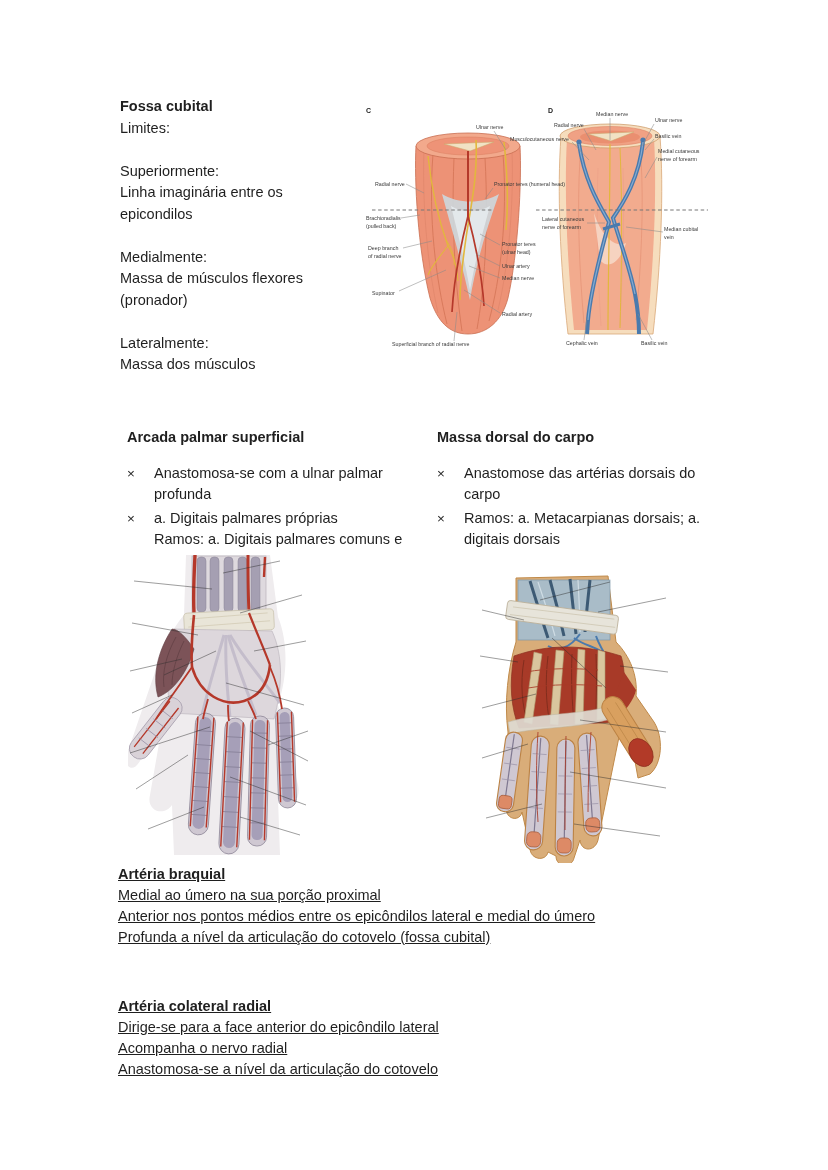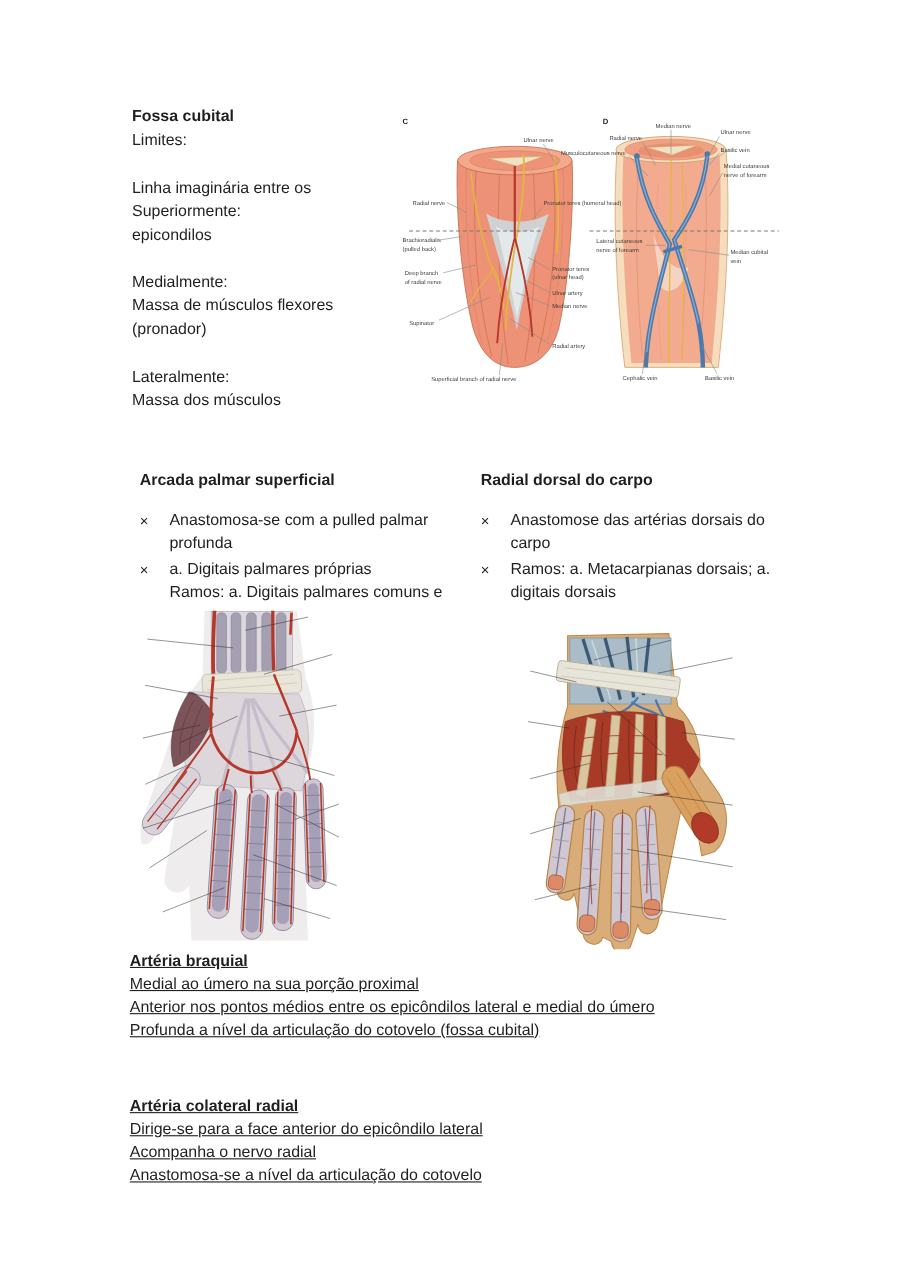--- a/index.html
+++ b/index.html
@@ -43,22 +43,22 @@
 </style>
 </head>
 <body>
 
 <div class="page">
 
   <section class="abs fossa">
     <div class="title nowrap">Fossa cubital</div>
     <div class="nowrap">Limites:</div>
     <div class="group">
+      <div class="nowrap">Superiormente:</div>
       <div class="nowrap">Linha imaginária entre os</div>
-      <div class="nowrap">Superiormente:</div>
       <div class="nowrap">epicondilos</div>
     </div>
     <div class="group">
       <div class="nowrap">Medialmente:</div>
       <div class="nowrap">Massa de músculos flexores</div>
       <div class="nowrap">(pronador)</div>
     </div>
     <div class="group">
       <div class="nowrap">Lateralmente:</div>
       <div class="nowrap">Massa dos músculos</div>
@@ -187,35 +187,35 @@
       <text class="flabel" x="283" y="247">Basilic vein</text>
       <path class="leader" d="M294,242 L280,216"></path>
     </g>
   </svg>
 
   <section class="abs arcada colA">
     <div class="title nowrap">Arcada palmar superficial</div>
     <div class="bullet">
       <span class="marker">×</span>
       <div class="btext">
-        <div class="nowrap">Anastomosa-se com a pulled palmar</div>
+        <div class="nowrap">Anastomosa-se com a ulnar palmar</div>
         <div class="nowrap">profunda</div>
       </div>
     </div>
     <div class="bullet">
       <span class="marker">×</span>
       <div class="btext">
         <div class="nowrap">a. Digitais palmares próprias</div>
         <div class="nowrap">Ramos: a. Digitais palmares comuns e</div>
       </div>
     </div>
   </section>
 
   <section class="abs arcada colB">
-    <div class="title nowrap">Radial dorsal do carpo</div>
+    <div class="title nowrap">Massa dorsal do carpo</div>
     <div class="bullet">
       <span class="marker">×</span>
       <div class="btext">
         <div class="nowrap">Anastomose das artérias dorsais do</div>
         <div class="nowrap">carpo</div>
       </div>
     </div>
     <div class="bullet">
       <span class="marker">×</span>
       <div class="btext">

